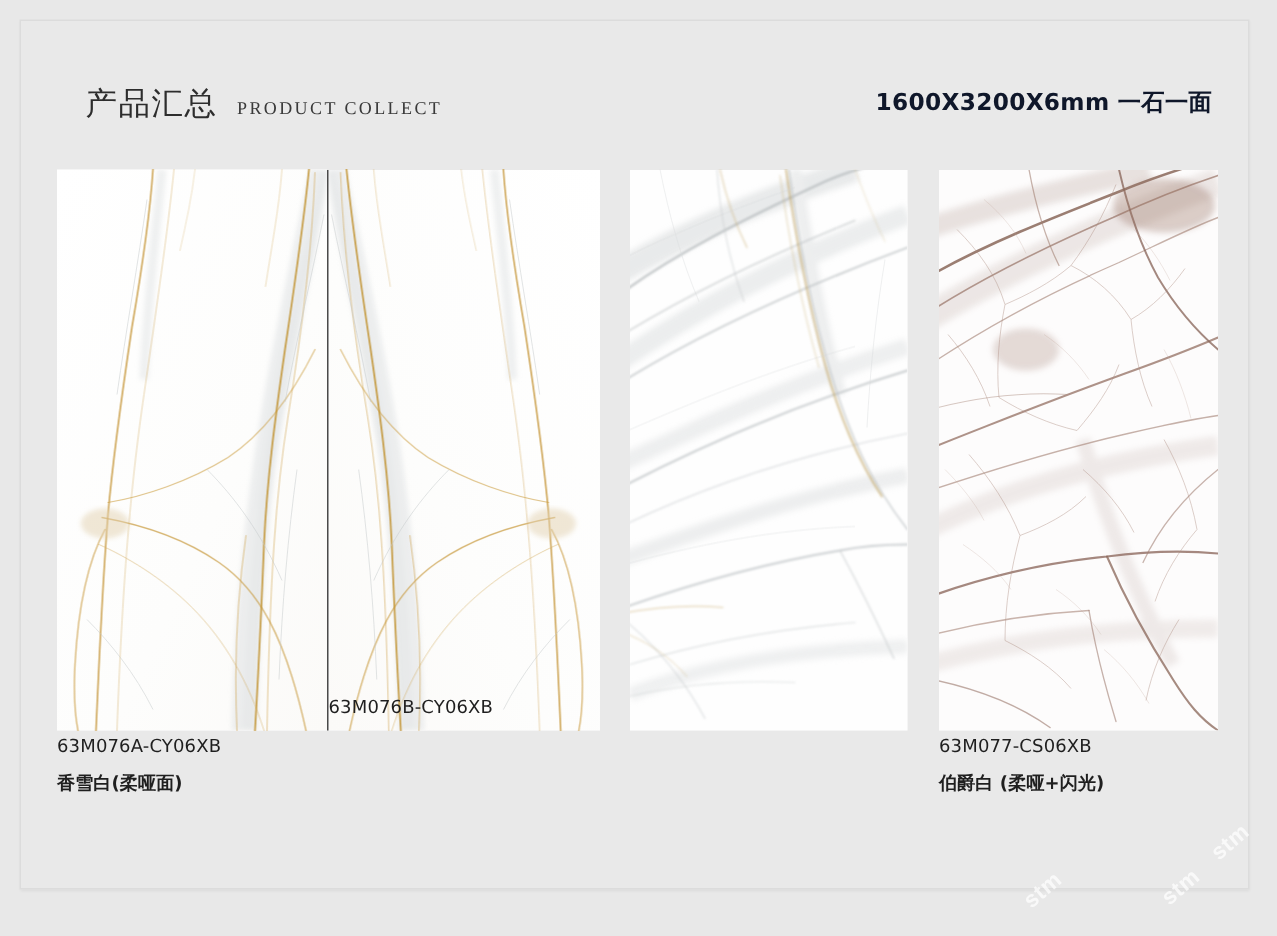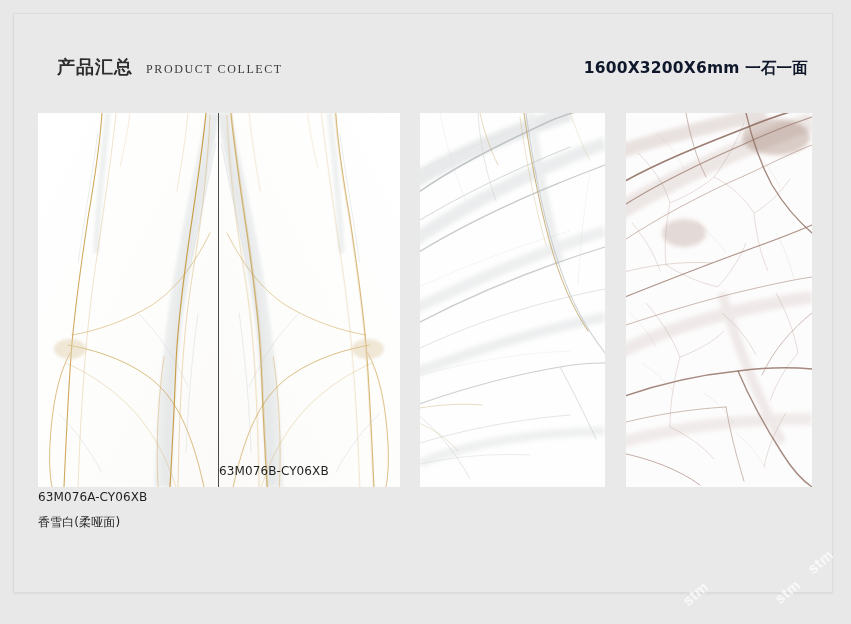--- a/index.html
+++ b/index.html
@@ -36,22 +36,22 @@
     position: absolute;
     left: 57px;
     top: 55px;
     display: flex;
     align-items: baseline;
     gap: 13px;
     white-space: nowrap;
   }
   #title-cn {
     font-family: "DejaVu Sans", "Liberation Sans", sans-serif;
-    font-size: 18px;
-    font-weight: 700;
+    font-size: 21px;
+    font-weight: 400;
     color: #2d2d2d;
     letter-spacing: 1px;
   }
   #title-en {
     font-family: "Liberation Serif", "DejaVu Serif", serif;
     font-size: 12px;
     font-weight: 400;
     color: #3a3a3a;
     letter-spacing: 1.6px;
   }
@@ -103,21 +103,21 @@
     font-family: "DejaVu Sans", "Liberation Sans", sans-serif;
     font-size: 12px;
     font-weight: 400;
     color: #1f1f1f;
     letter-spacing: 0.1px;
   }
   .cap-name {
     margin-top: 10px;
     font-family: "DejaVu Sans", "Liberation Sans", sans-serif;
     font-size: 12px;
-    font-weight: 400;
+    font-weight: 700;
     color: #1f1f1f;
     letter-spacing: 0.1px;
   }
   #cap-1 { left: 38px;  top: 490px; }
   #cap-2 { left: 219px; top: 464px; }
   #cap-3 { left: 420px; top: 490px; }
   #cap-4 { left: 626px; top: 490px; }
 
   
   .wm {
@@ -386,18 +386,22 @@
   <div class="caption" id="cap-1">
     <div class="cap-code">63M076A-CY06XB</div>
     <div class="cap-name">香雪白(柔哑面)</div>
   </div>
 
   <div class="caption" id="cap-2">
     <div class="cap-code">63M076B-CY06XB</div>
   </div>
 
 
+  <div class="caption" id="cap-4">
+    <div class="cap-code">63M077-CS06XB</div>
+    <div class="cap-name">伯爵白 (柔哑+闪光)</div>
+  </div>
 
   <div class="wm" id="wm-1">stm</div>
   <div class="wm" id="wm-2">stm</div>
   <div class="wm" id="wm-3">stm</div>
 
 </div>
 
 </body></html>

